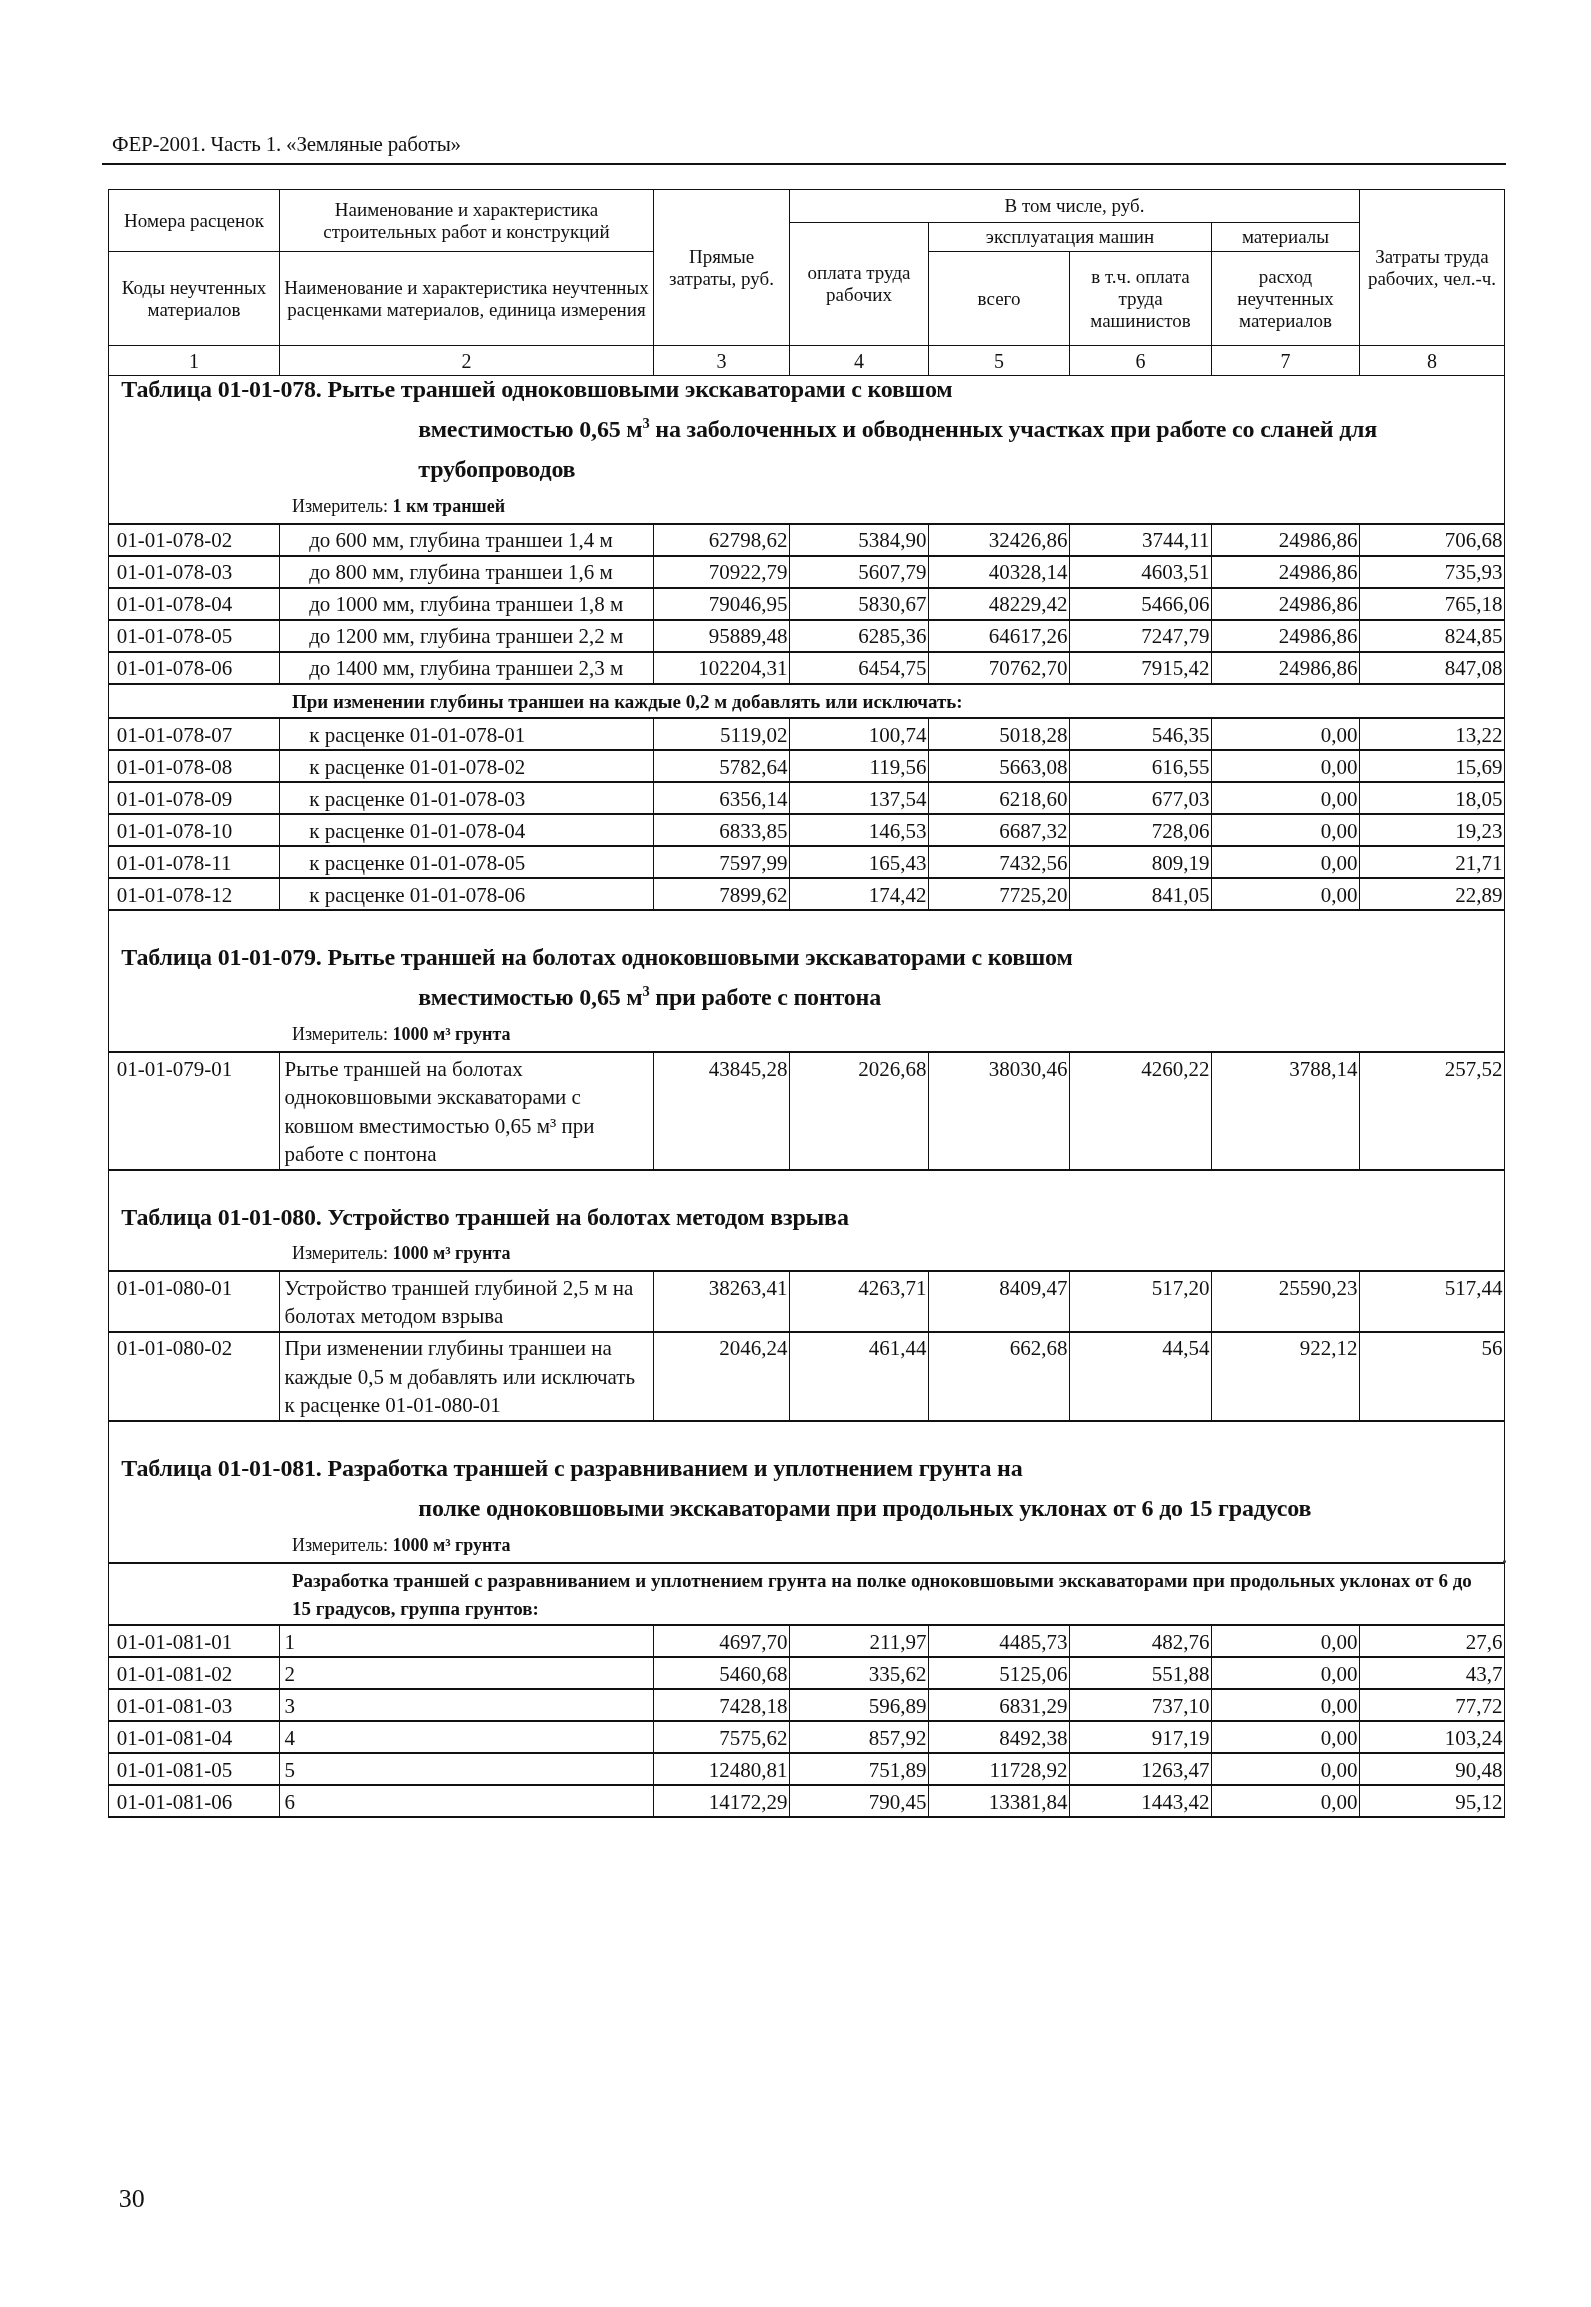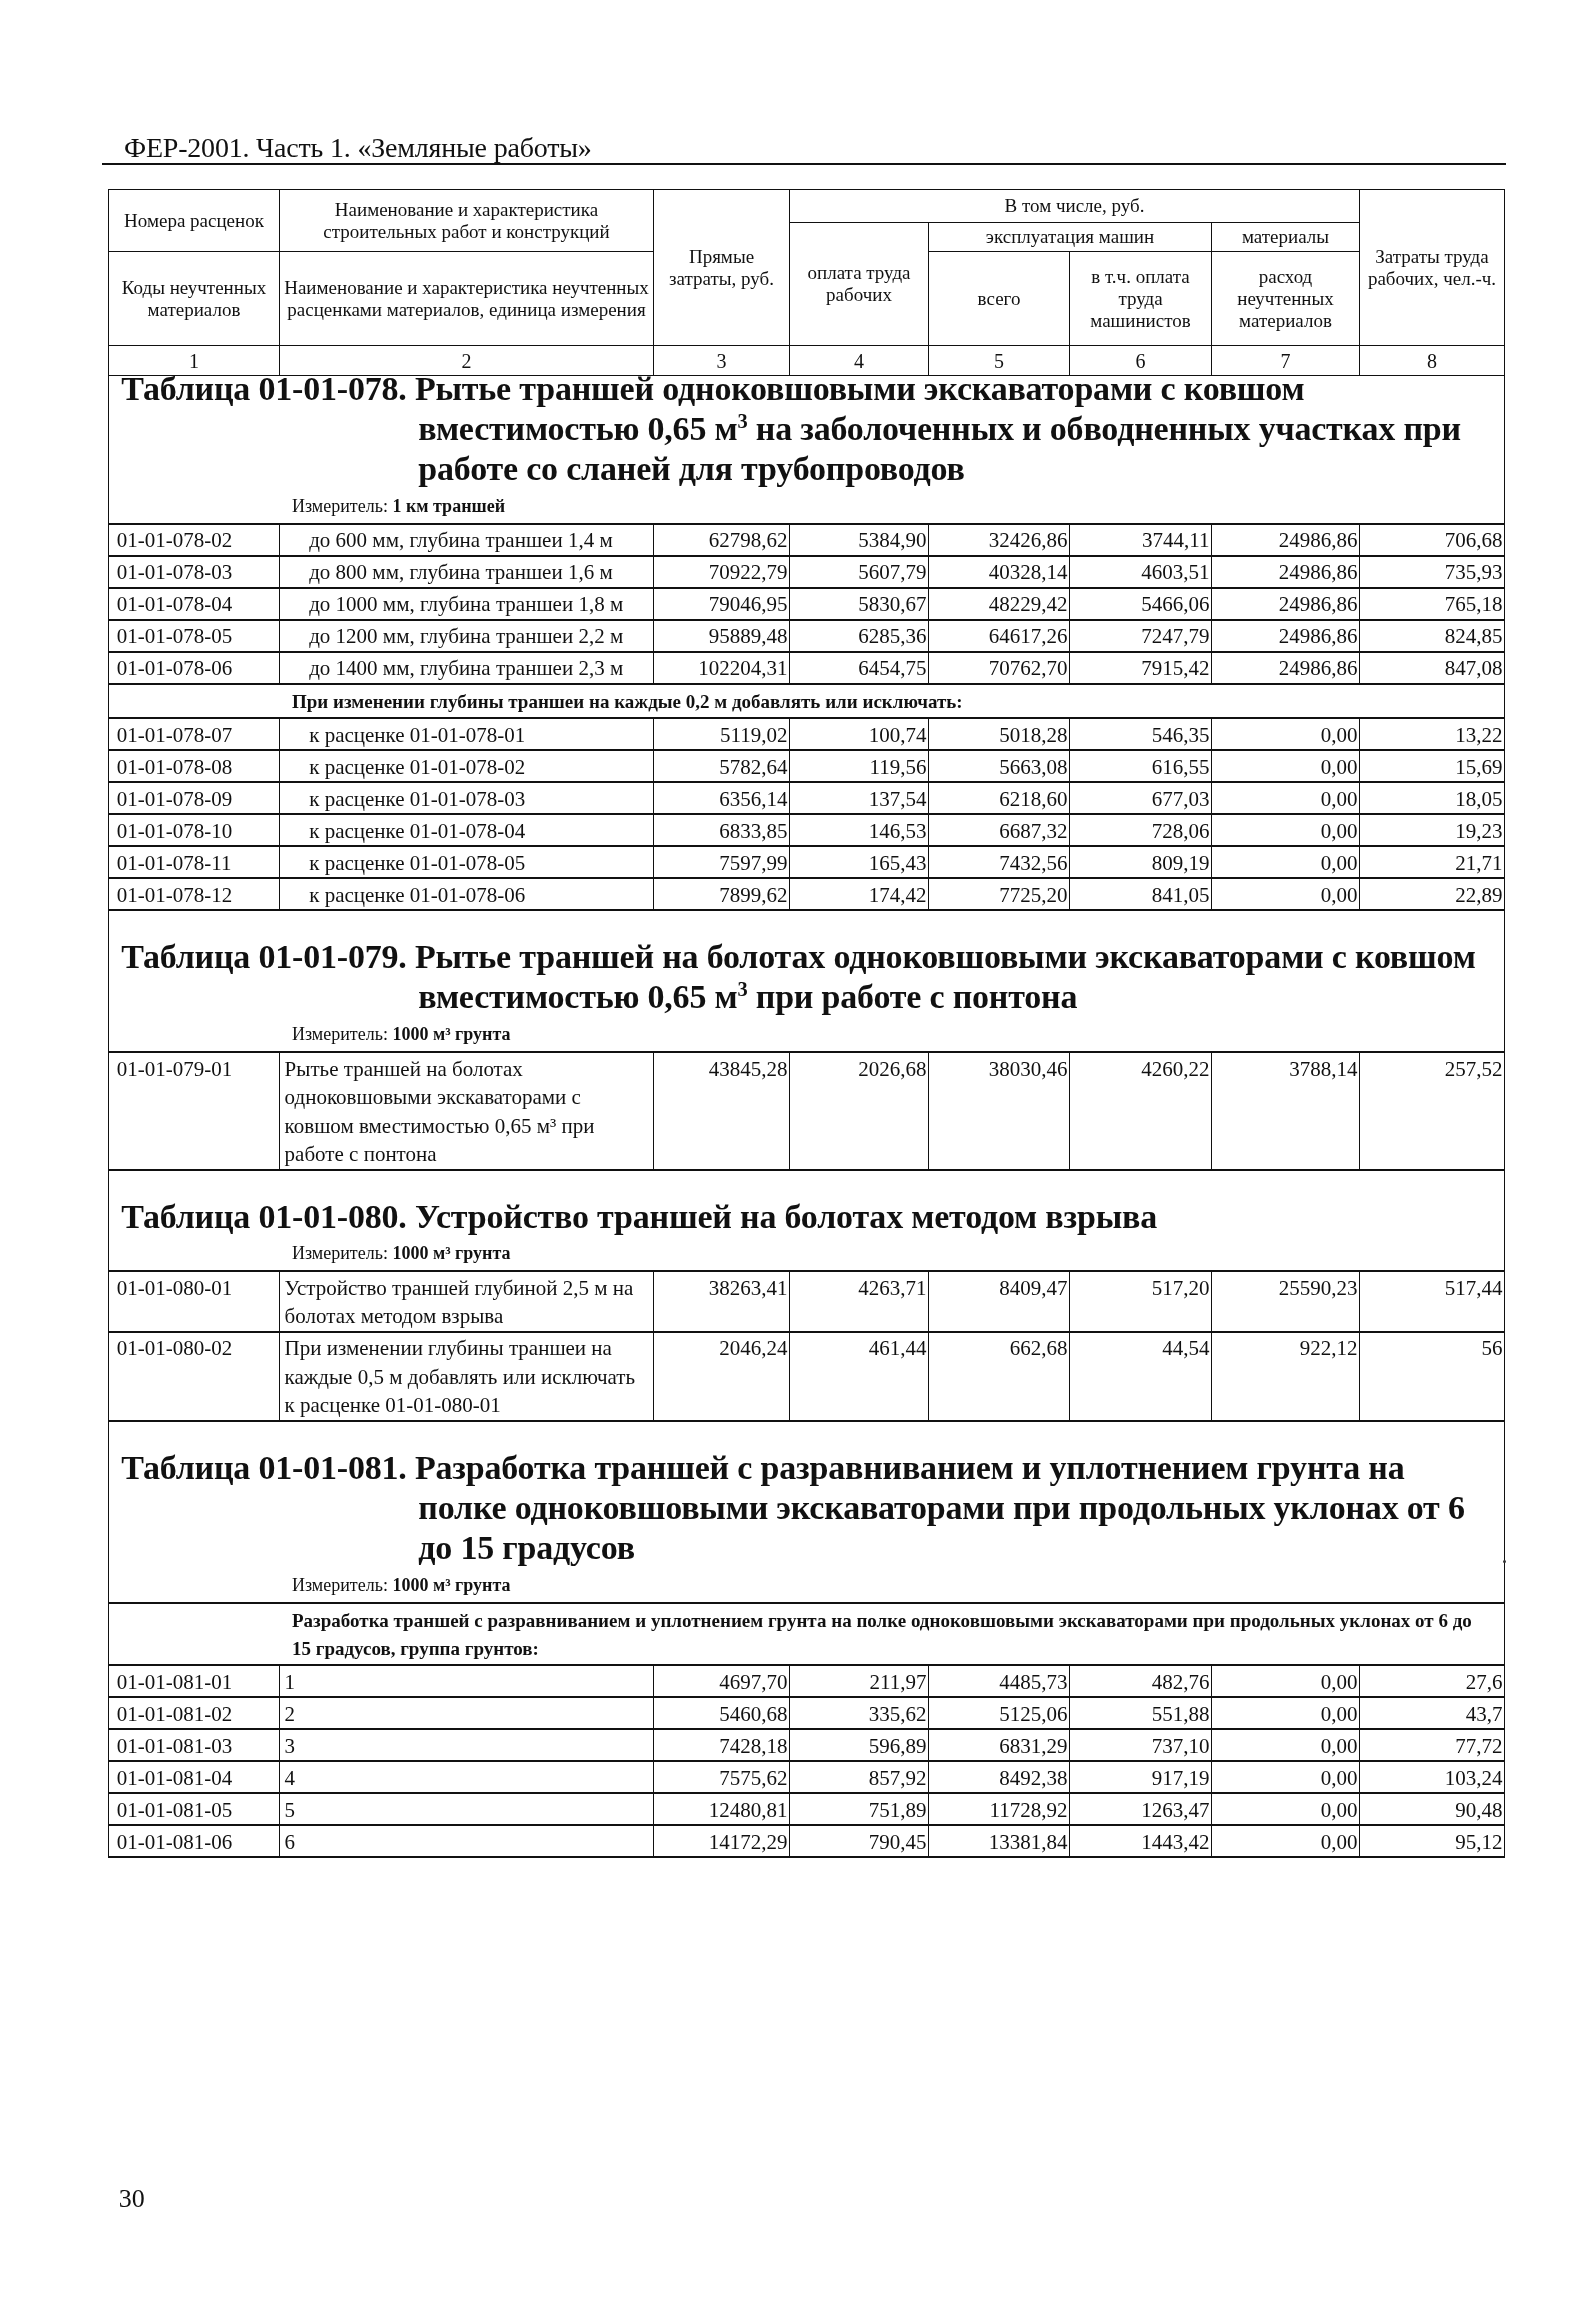--- a/index.html
+++ b/index.html
@@ -1,35 +1,35 @@
 <!DOCTYPE html>
 <html style="font-size:12.3px"><head>
 <meta charset="utf-8">
 <style>
   html, body { margin:0; padding:0; background:#ffffff; }
   body { width:1592px; height:2307px; position:relative; overflow:hidden;
          font-family:"Liberation Serif","DejaVu Serif",serif; color:#111; }
   .page { position:absolute; left:108px; top:0; width:1397px; }
-  .running-head { position:absolute; left:16px; top:132px; font-size:28px; letter-spacing:-0.2px; }
+  .running-head { position:absolute; left:4px; top:132px; font-size:21px; letter-spacing:-0.2px; }
   .head-rule { position:absolute; left:-6.2px; top:163px; width:1404px; height:0; border-top:2.3px solid #111; }
   .page-number { position:absolute; left:10.8px; top:2184px; font-size:26px; }
 
   table { border-collapse:collapse; table-layout:fixed; width:1397px; }
   td, th { border:1.5px solid #111; padding:0; font-weight:normal; }
   col.c1 { width:171px; } col.c2 { width:374px; } col.c3 { width:136px; }
   col.c4 { width:139px; } col.c5 { width:141px; } col.c6 { width:142px; }
   col.c7 { width:148px; } col.c8 { width:145px; }
 
   .hdr { position:absolute; left:0; top:189px; }
   .hdr th { font-size:19px; line-height:22px; text-align:center; vertical-align:middle; }
   .hdr .num th { height:29px; font-size:20px; }
 
   .body-table { position:absolute; left:0; top:355px; border-left:1.5px solid #111; border-right:1.5px solid #111; border-top:0; }
   .title-cell { border-left:1.5px solid #111; border-right:1.5px solid #111; padding:0; }
-  .tbl-title { font-weight:bold; font-size:34px; line-height:40px; padding:15.4px 0 0 12.3px; letter-spacing:-0.2px; }
+  .tbl-title { font-weight:bold; font-size:24px; line-height:40px; padding:15.4px 0 0 12.3px; letter-spacing:-0.2px; }
   .tbl-title .cont { display:block; padding-left:297px; }
   .measure { font-size:18px; padding:4.6px 0 4.6px 183px; line-height:24.6px; }
   .measure b { font-weight:bold; }
   .group-head td { font-weight:bold; font-size:19px; line-height:28px; padding:3.1px 23px 1.5px 183px; border-top:2.3px solid #111; }
 
   .row td { font-size:21px; line-height:28.5px; vertical-align:top; }
   .row td.code { text-align:left; padding:1.5px 0 0 7.7px; }
   .row td.desc { padding:1.5px 3.1px 0 4.6px; }
   .row td.desc .ind { padding-left:24.6px; }
   .row td.n { text-align:right; padding:1.5px 1.5px 0 0; }

